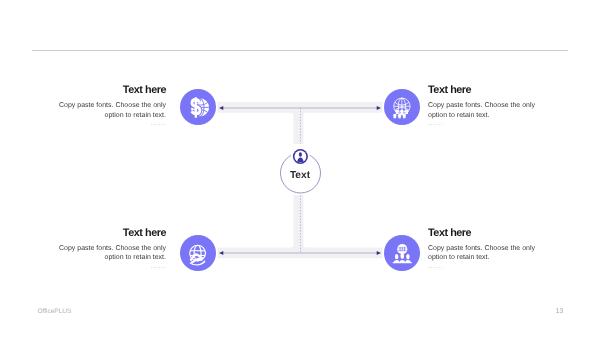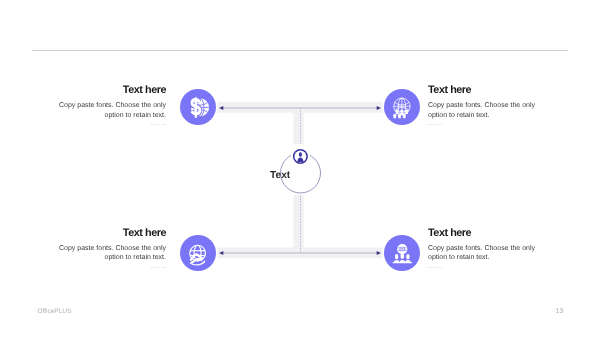--- a/index.html
+++ b/index.html
@@ -9,21 +9,21 @@
   .footer-brand{position:absolute;left:37.5px;top:307.5px;font-size:6.6px;color:#b0b0b0;letter-spacing:-.05px;}
   .page-num{position:absolute;left:555.8px;top:307.5px;font-size:6.8px;color:#a8a8a8;}
   .diagram{position:absolute;left:0;top:0;width:600px;height:337px;}
 
   .node-title{font-size:10.8px;font-weight:bold;color:#1b1b1b;letter-spacing:-.45px;line-height:11.5px;}
   .node-body{font-size:7px;color:#3d3d3d;line-height:9.6px;margin-top:4.8px;}
   .node-dots{font-size:7px;color:#bfbfbf;letter-spacing:0.6px;margin-top:0px;line-height:8px;}
   .txt{position:absolute;width:110px;}
   .txt.right{text-align:right;}
   .txt.left{text-align:left;}
-  .center-label{position:absolute;left:270px;top:169.5px;width:60px;font-size:10.2px;font-weight:bold;color:#2b2b2b;text-align:left;}
+  .center-label{position:absolute;left:270px;top:169.5px;width:60px;font-size:10.2px;font-weight:bold;color:#2b2b2b;text-align:center;}
 </style>
 </head>
 <body>
 
 <div class="slide">
   <div class="divider"></div>
 
   <svg class="diagram" viewBox="0 0 600 337">
 
     <g fill="#f1f1f4">

